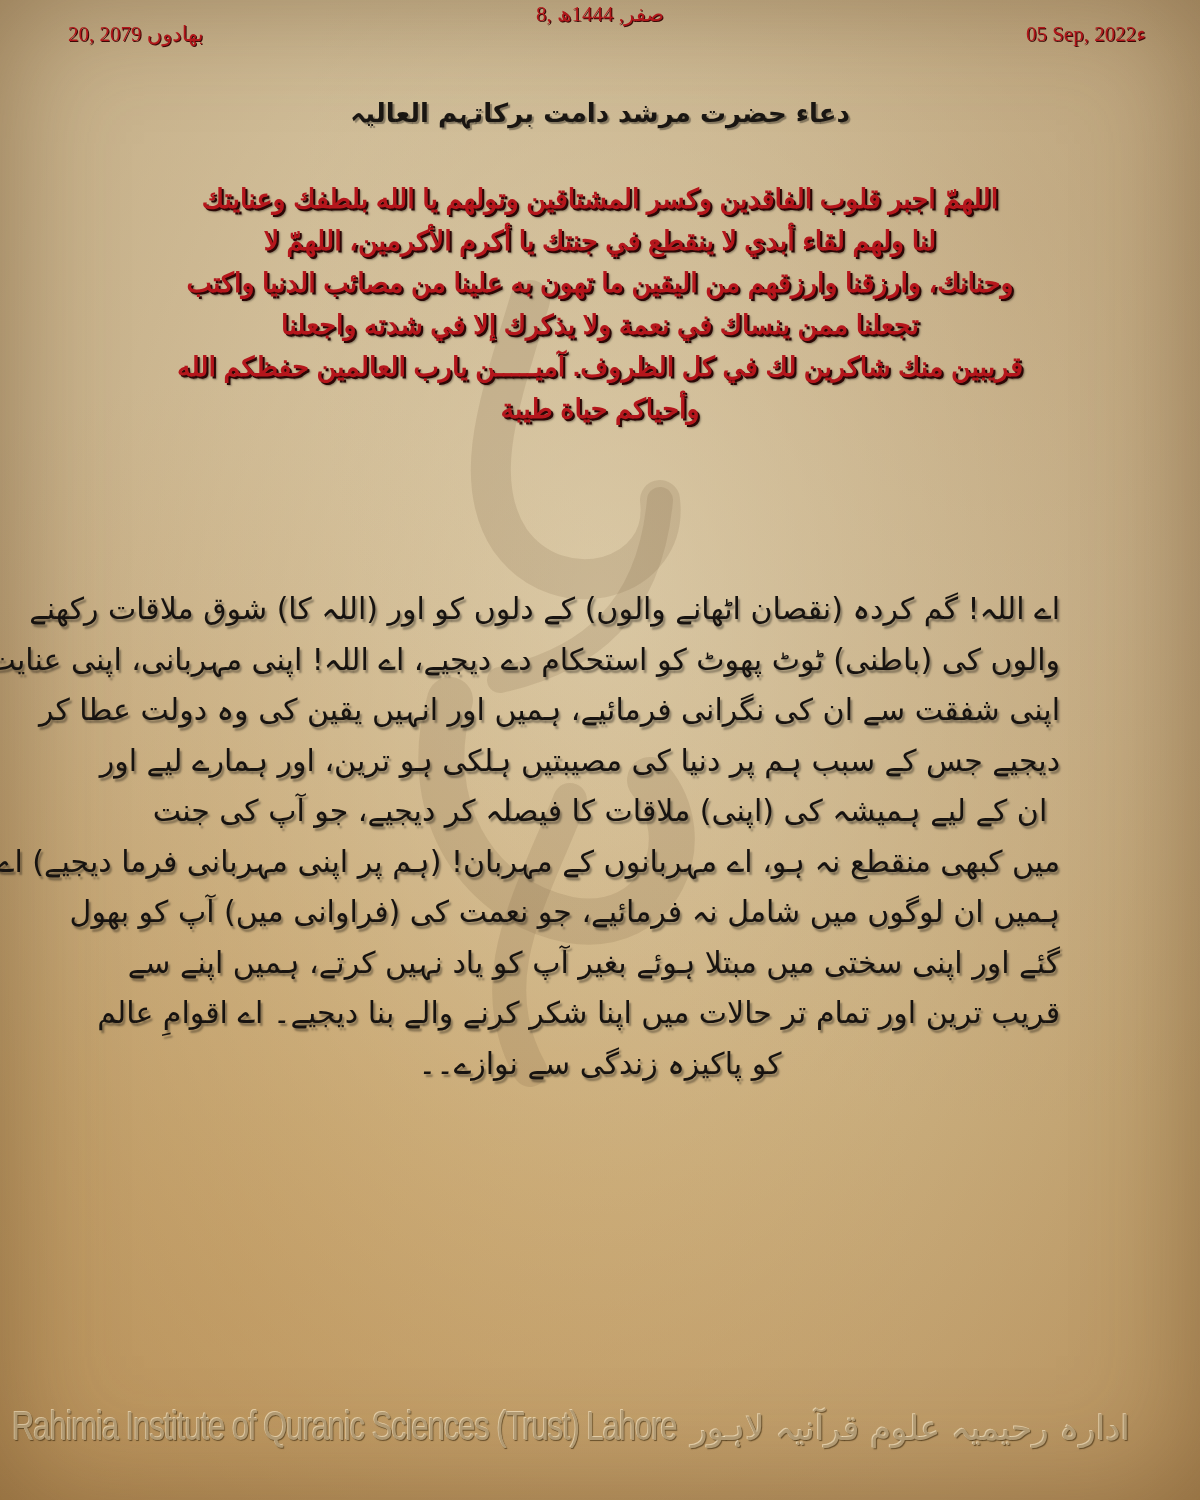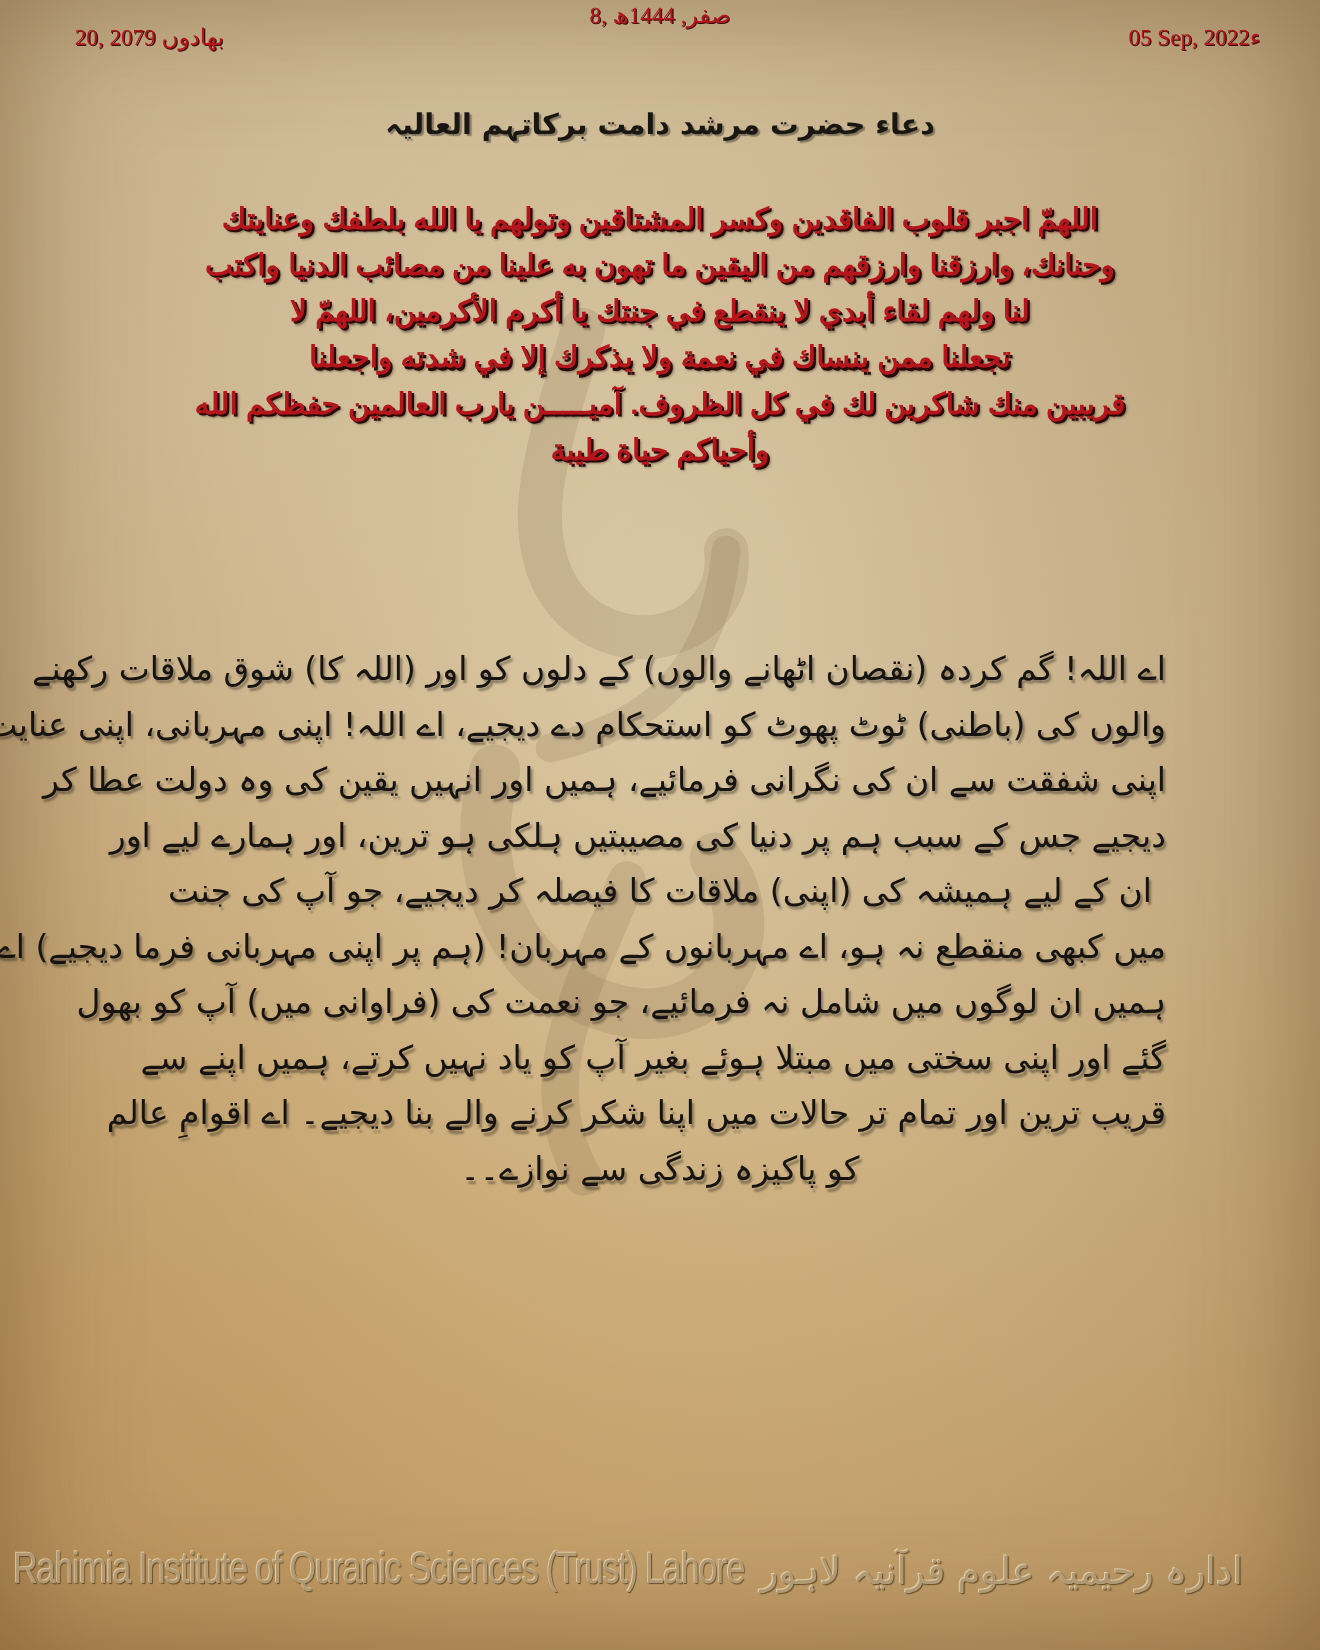--- a/index.html
+++ b/index.html
@@ -120,22 +120,22 @@
 </svg>
 
 <div class="date date-left">20, بھادوں 2079</div>
 <div class="date date-center">8, صفر, 1444ھ</div>
 <div class="date date-right">05 Sep, 2022ء</div>
 
 <div class="title">دعاء حضرت مرشد دامت برکاتہم العالیہ</div>
 
 <div class="arabic-block">
   <span class="arabic-line">اللهمّ اجبر قلوب الفاقدين وكسر المشتاقين وتولهم يا الله بلطفك وعنايتك</span>
+  <span class="arabic-line">لنا ولهم لقاء أبدي لا ينقطع في جنتك يا أكرم الأكرمين، اللهمّ لا</span>
   <span class="arabic-line">وحنانك، وارزقنا وارزقهم من اليقين ما تهون به علينا من مصائب الدنيا واكتب</span>
-  <span class="arabic-line">لنا ولهم لقاء أبدي لا ينقطع في جنتك يا أكرم الأكرمين، اللهمّ لا</span>
   <span class="arabic-line">تجعلنا ممن ينساك في نعمة ولا يذكرك إلا في شدته واجعلنا</span>
   <span class="arabic-line">قريبين منك شاكرين لك في كل الظروف. آميـــــن يارب العالمين حفظكم الله</span>
   <span class="arabic-line">وأحياكم حياة طيبة</span>
 </div>
 
 <div class="urdu-block">
   <span class="urdu-line">اے اللہ! گم کردہ (نقصان اٹھانے والوں) کے دلوں کو اور (اللہ کا) شوق ملاقات رکھنے</span>
   <span class="urdu-line">والوں کی (باطنی) ٹوٹ پھوٹ کو استحکام دے دیجیے، اے اللہ! اپنی مہربانی، اپنی عنایت اور</span>
   <span class="urdu-line">اپنی شفقت سے ان کی نگرانی فرمائیے، ہمیں اور انہیں یقین کی وہ دولت عطا کر</span>
   <span class="urdu-line">دیجیے جس کے سبب ہم پر دنیا کی مصیبتیں ہلکی ہو ترین، اور ہمارے لیے اور</span>

